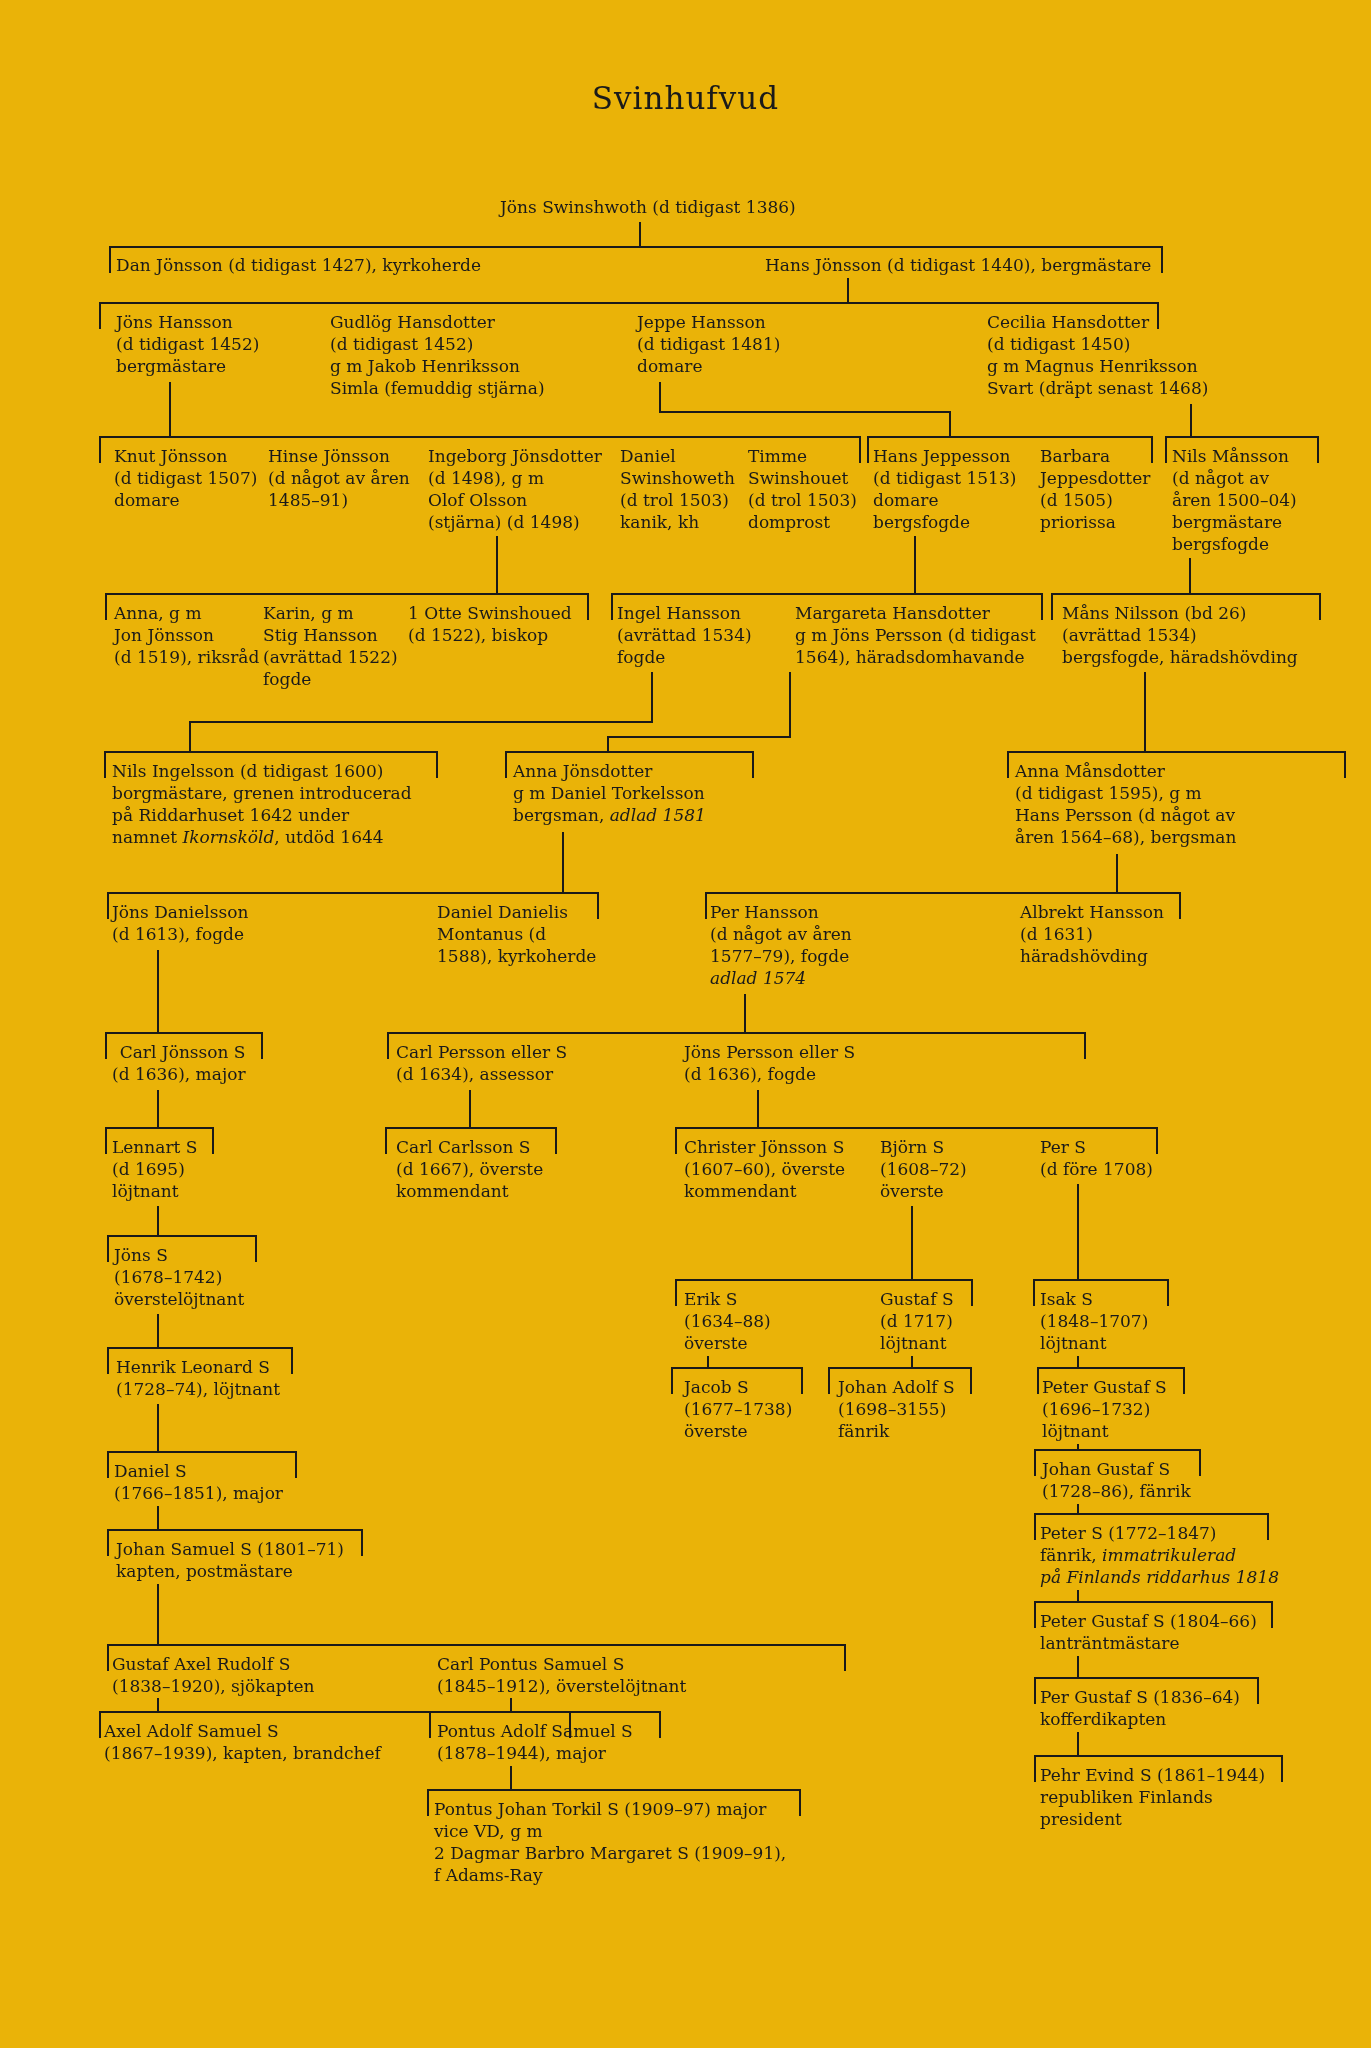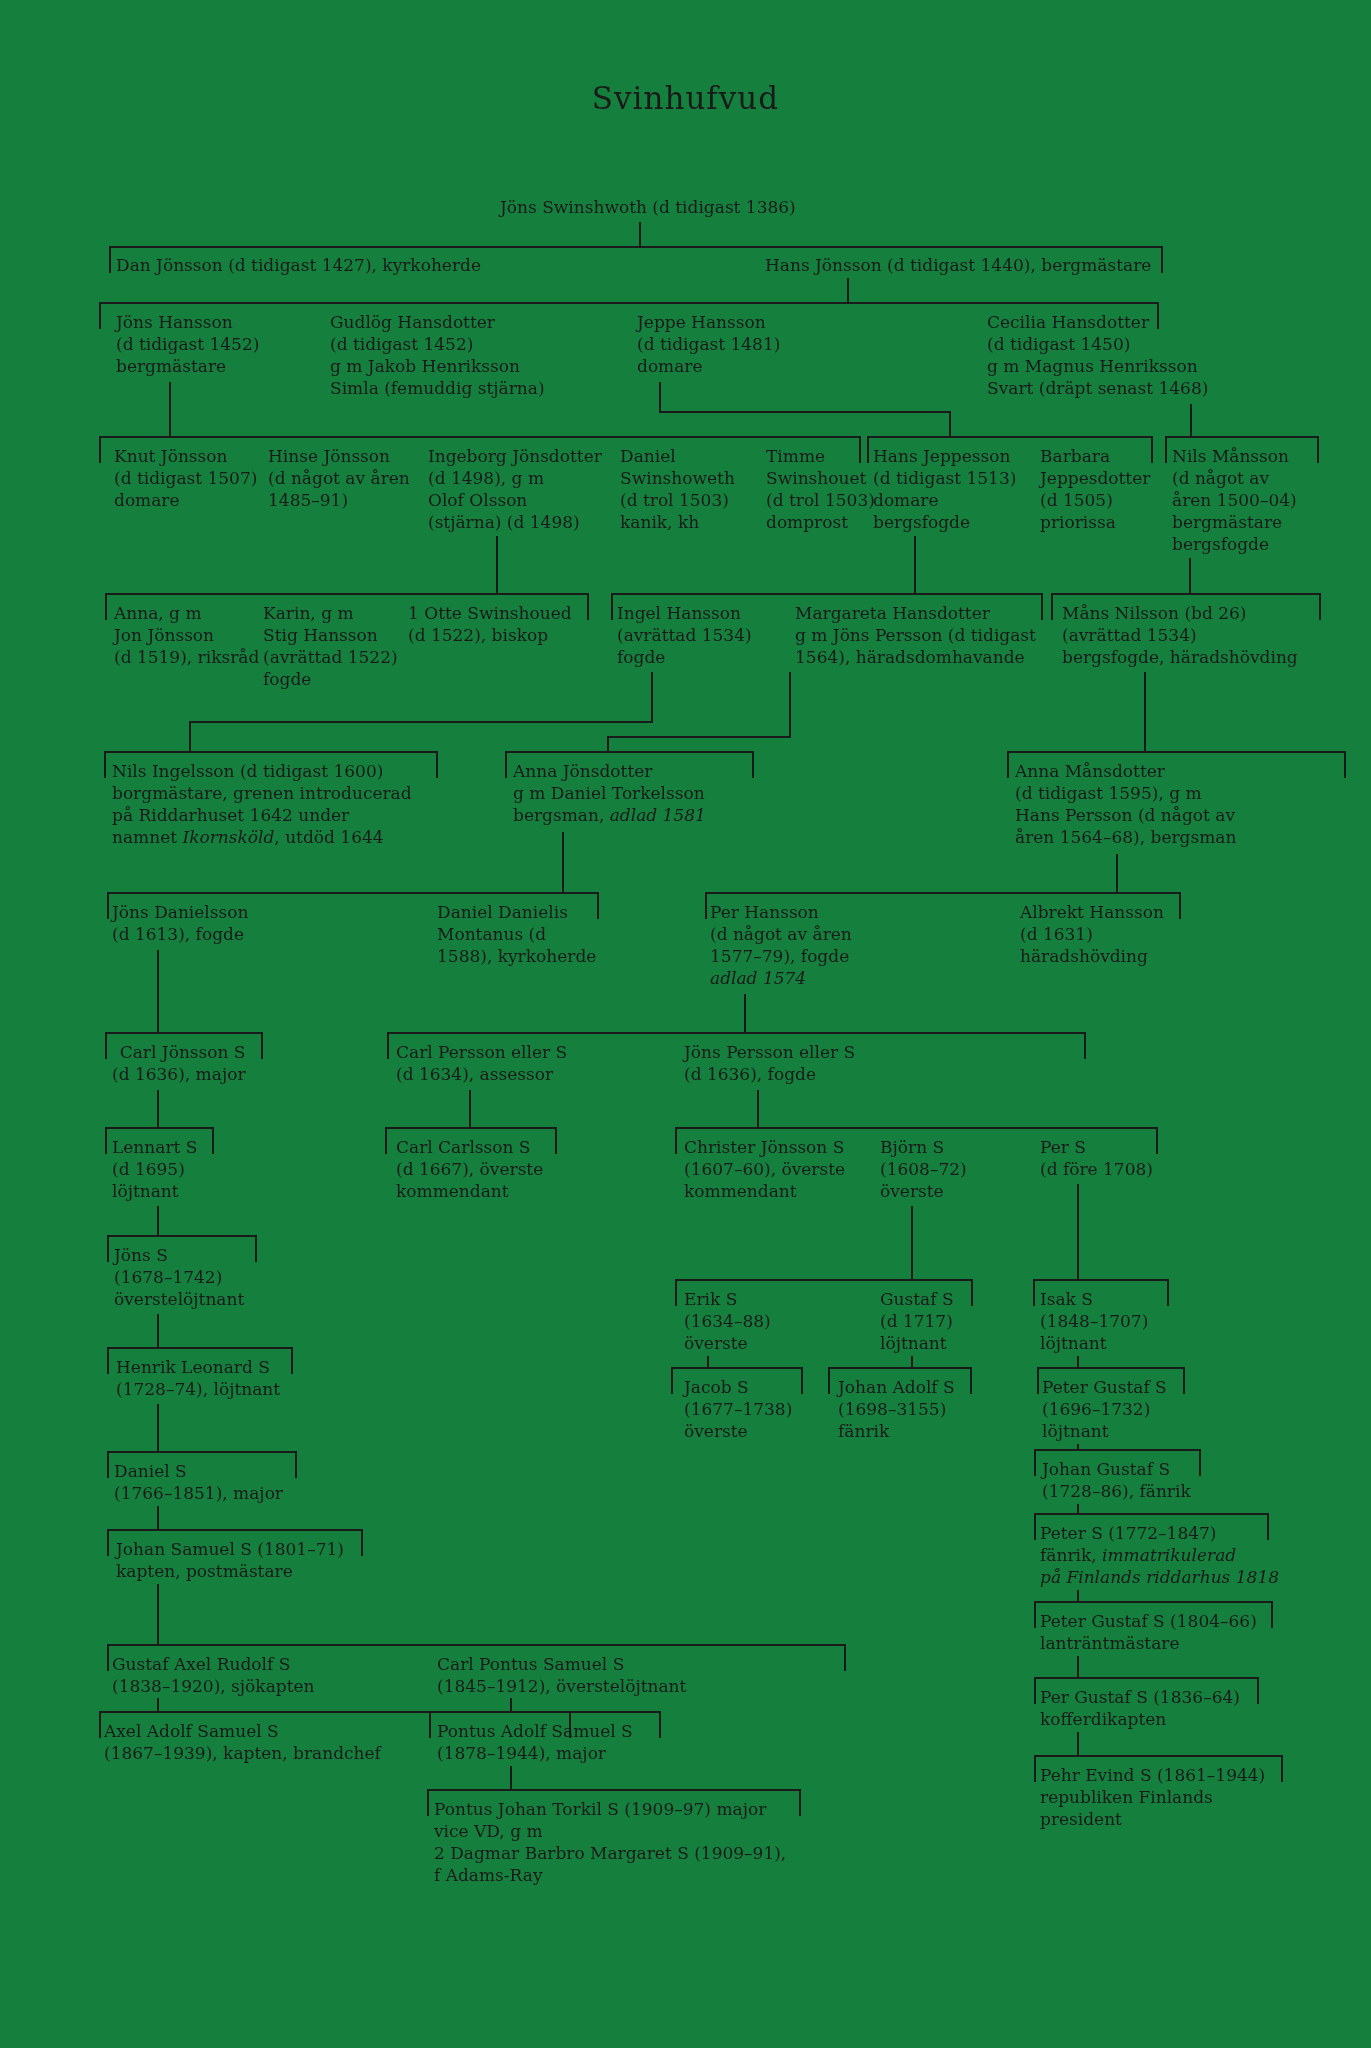--- a/index.html
+++ b/index.html
@@ -1,17 +1,17 @@
 <!DOCTYPE html>
 <html><head>
 <meta charset="utf-8">
 <style>
   html,body{margin:0;padding:0;background:#ffffff;}
   .stage{
-    position:relative;width:1371px;height:2048px;background:#15803d;
+    position:relative;width:1371px;height:2048px;background:#eab308;
     font-family:"DejaVu Serif","Liberation Serif",serif;color:#1a1a1a;overflow:hidden;
   }
   .chart-title{
     position:absolute;top:80px;left:0;width:100%;text-align:center;
     font-size:31px;letter-spacing:1px;
   }
   .node{position:absolute;font-size:17px;line-height:22px;white-space:nowrap;}
   .ln{white-space:nowrap;}
   .it{font-style:italic;}
   svg.wires{position:absolute;top:0;left:0;}
@@ -143,21 +143,21 @@
         <div class="ln"><span>(d 1498), g m</span></div>
         <div class="ln"><span>Olof  Olsson</span></div>
         <div class="ln"><span>(stjärna) (d 1498)</span></div>
       </div>
       <div class="node" style="left: 620px; top: 445px;">
         <div class="ln"><span>Daniel</span></div>
         <div class="ln"><span>Swinshoweth</span></div>
         <div class="ln"><span>(d trol 1503)</span></div>
         <div class="ln"><span>kanik, kh</span></div>
       </div>
-      <div class="node" style="left: 748px; top: 445px; margin-left: 18px;">
+      <div class="node" style="left: 748px; top: 445px;">
         <div class="ln"><span>Timme</span></div>
         <div class="ln"><span>Swinshouet</span></div>
         <div class="ln"><span>(d trol 1503)</span></div>
         <div class="ln"><span>domprost</span></div>
       </div>
       <div class="node" style="left: 873px; top: 445px;">
         <div class="ln"><span>Hans Jeppesson</span></div>
         <div class="ln"><span>(d tidigast 1513)</span></div>
         <div class="ln"><span>domare</span></div>
         <div class="ln"><span>bergsfogde</span></div>

